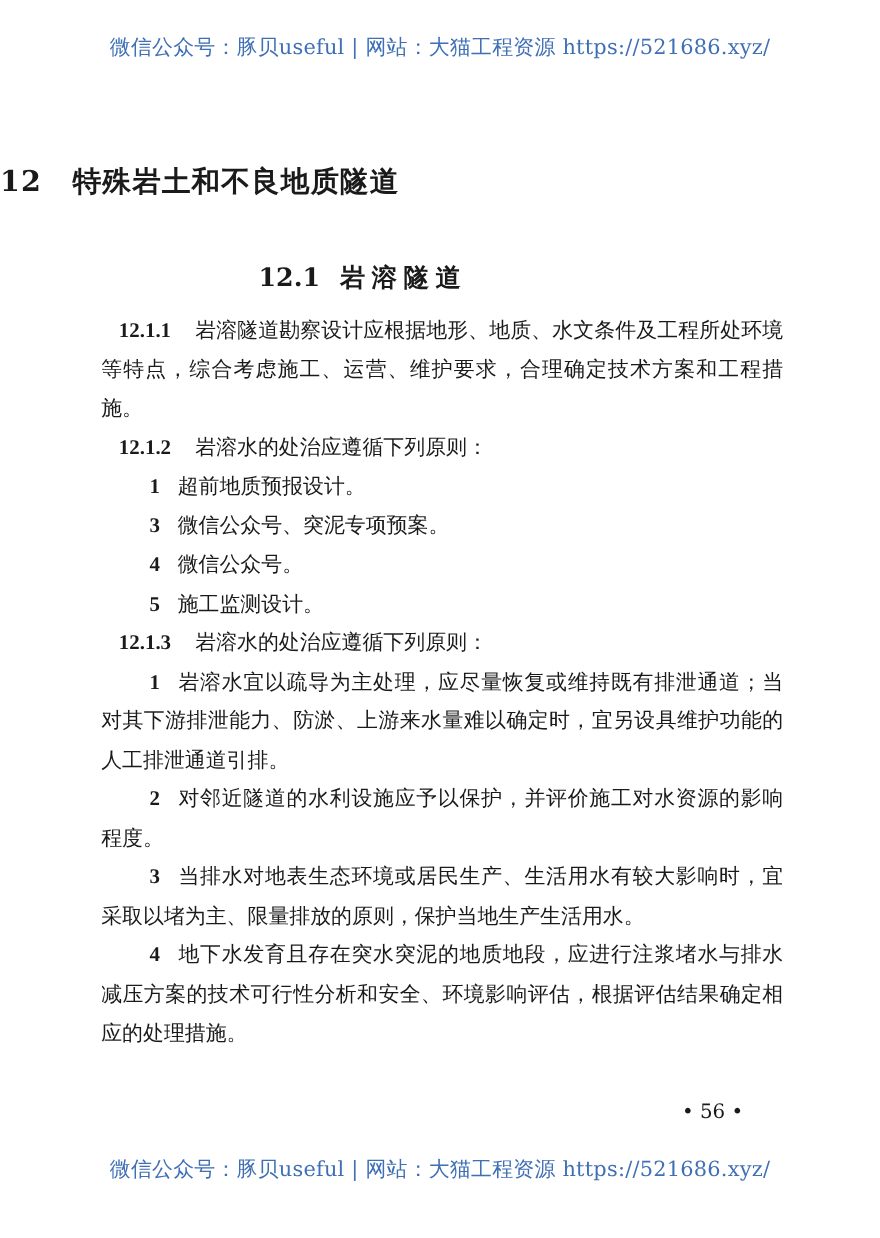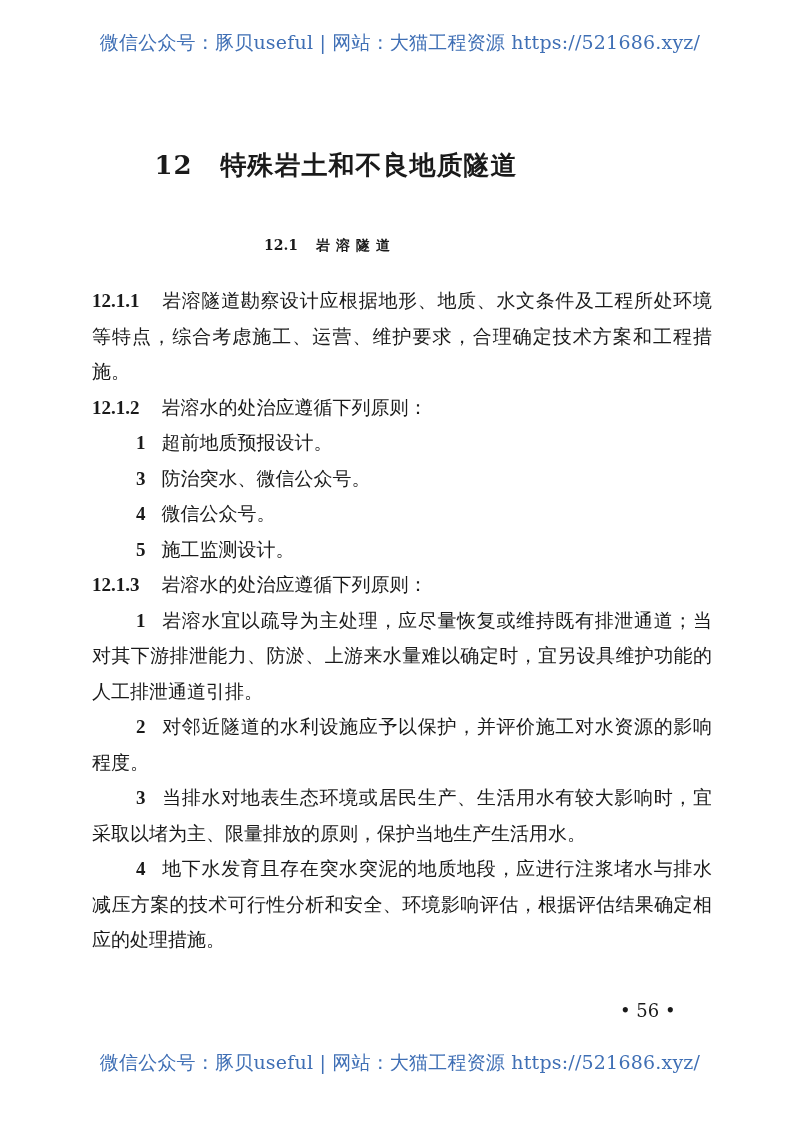--- a/index.html
+++ b/index.html
@@ -2,29 +2,29 @@
 <html><head>
 <meta charset="utf-8">
 <style>
   html, body { margin:0; padding:0; background:#fff; }
   body { width:800px; height:1125px; position:relative; overflow:hidden;
          font-family: "DejaVu Serif", "Liberation Serif", serif; color:#1a1a1a; }
   .wm { position:absolute; left:0; width:800px; text-align:center; color:#3f6fb5;
         font-size:19px; font-family:"DejaVu Serif", serif; letter-spacing:0.2px; }
   .wm-top { top:30px; }
   .wm-bot { top:1050px; }
-  .chapter { position:absolute; top:148px; left:0; width:672px; text-align:center;
+  .chapter { position:absolute; top:148px; left:0; width:672px; 
              font-size:26px; font-weight:bold; letter-spacing:1px; }
   .chapter .num { margin-right:28px; }
   .section { position:absolute; top:237px; left:0; width:660px; text-align:center;
-             font-size:14px; font-weight:bold; letter-spacing:6px; }
+             font-size:23px; font-weight:bold; letter-spacing:6px; }
   .section .num { letter-spacing:0; margin-right:18px; }
   .body { position:absolute; top:283px; left:92px; width:620px; font-size:19px; line-height:35.5px; }
   .p { margin:0; text-align:justify; text-align-last:left; }
-  .cl { font-weight:bold; margin-right:22px; font-family:"Liberation Serif", serif; }
+  .cl { font-weight:bold; margin-right:22px; font-family:"Liberation Serif", serif;margin-left:16px; }
   .ind { padding-left:44px; }
   .it { font-weight:bold; margin-right:16px; font-family:"Liberation Serif", serif; }
   .hang { text-indent:44px; }
   .page { position:absolute; top:1000px; left:620px; font-size:18px; }
 </style>
 </head>
 <body>
 
 <div class="wm wm-top">微信公众号：豚贝useful | 网站：大猫工程资源 https://521686.xyz/</div>
 
@@ -34,21 +34,21 @@
 
 <div class="section">
   <span class="num">12.1</span><span>岩溶隧道</span>
 </div>
 
 <div class="body">
   <p class="p"><span class="cl">12.1.1</span><span>岩溶隧道勘察设计应根据地形、地质、水文条件及工程所处环境等特点，综合考虑施工、运营、维护要求，合理确定技术方案和工程措施。</span></p>
 
   <p class="p"><span class="cl">12.1.2</span><span>岩溶水的处治应遵循下列原则：</span></p>
   <p class="p ind"><span class="it">1</span><span>超前地质预报设计。</span></p>
-  <p class="p ind"><span class="it">3</span><span>防治突水、微信公众号。</span></p>
+  <p class="p ind"><span class="it">3</span><span>微信公众号、突泥专项预案。</span></p>
   <p class="p ind"><span class="it">4</span><span>微信公众号。</span></p>
   <p class="p ind"><span class="it">5</span><span>施工监测设计。</span></p>
 
   <p class="p"><span class="cl">12.1.3</span><span>岩溶水的处治应遵循下列原则：</span></p>
   <p class="p hang"><span class="it">1</span><span>岩溶水宜以疏导为主处理，应尽量恢复或维持既有排泄通道；当对其下游排泄能力、防淤、上游来水量难以确定时，宜另设具维护功能的人工排泄通道引排。</span></p>
   <p class="p hang"><span class="it">2</span><span>对邻近隧道的水利设施应予以保护，并评价施工对水资源的影响程度。</span></p>
   <p class="p hang"><span class="it">3</span><span>当排水对地表生态环境或居民生产、生活用水有较大影响时，宜采取以堵为主、限量排放的原则，保护当地生产生活用水。</span></p>
   <p class="p hang"><span class="it">4</span><span>地下水发育且存在突水突泥的地质地段，应进行注浆堵水与排水减压方案的技术可行性分析和安全、环境影响评估，根据评估结果确定相应的处理措施。</span></p>
 </div>
 

